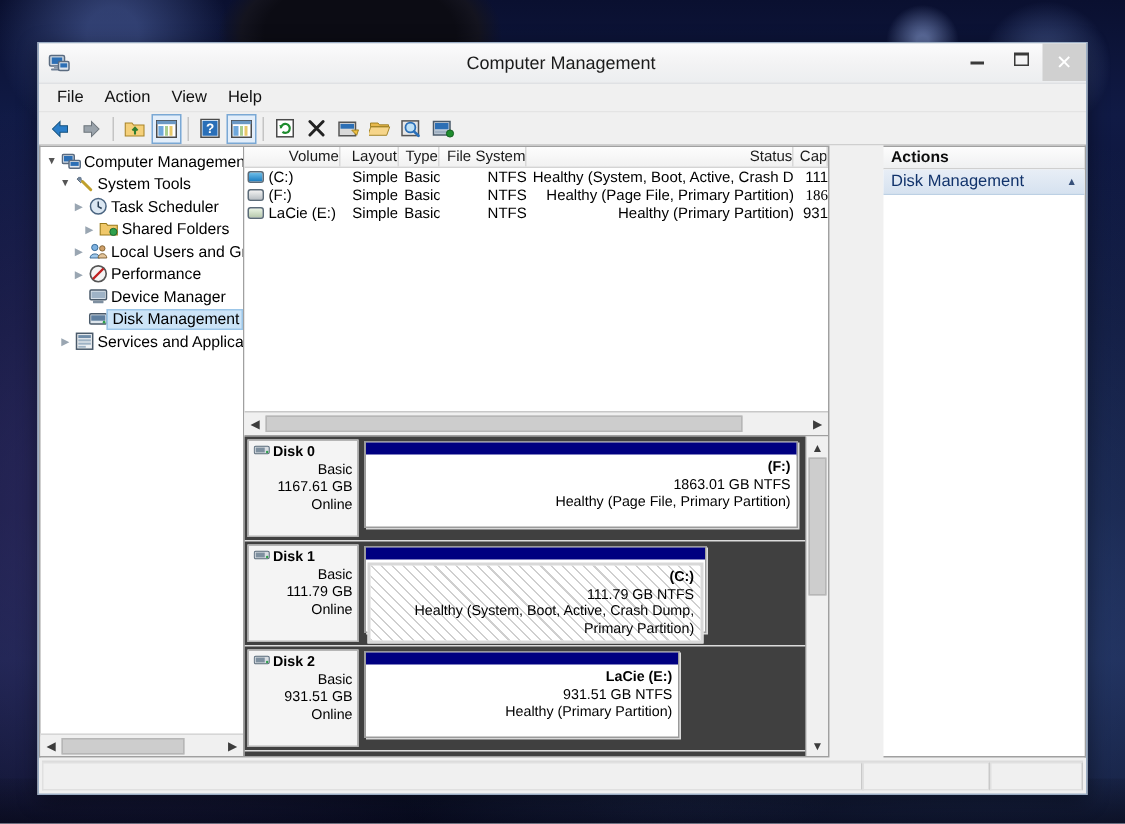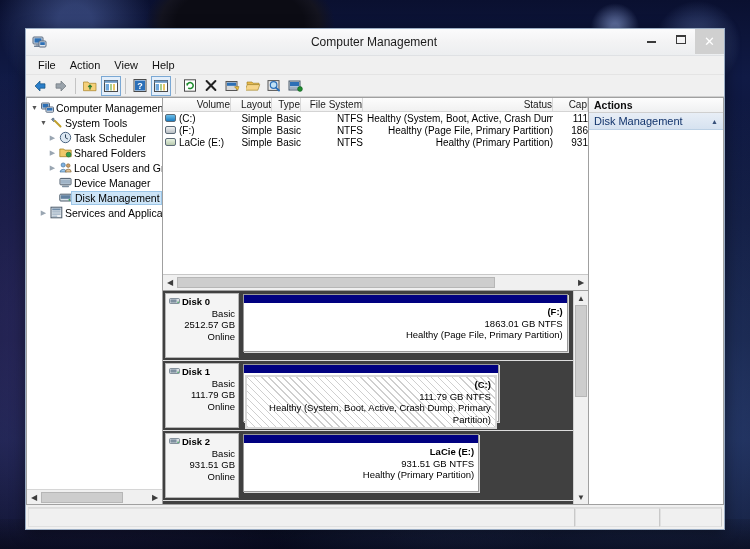--- a/index.html
+++ b/index.html
@@ -223,21 +223,21 @@
     display: flex; align-items: center; gap: 4px; padding-left: 3px;
     font-size: 10px; color: #000;
   }
   .lg-sw { width: 9px; height: 9px; border: 1px solid #555; }
   .lg-item { display: flex; align-items: center; gap: 3px; }
 
   
   #actionpane {
     width: 135px; flex: 0 0 135px;
     background: #f0f0f0; border: 1px solid #a0a0a0; border-left: none;
-    display: flex; flex-direction: column;
+    display: flex; flex-direction: column; margin-left: 36px;
   }
   #actions-title {
     height: 15px; flex: 0 0 15px; font-size: 10.5px; font-weight: bold; color: #0d0d0d;
     padding-left: 5px; line-height: 15px;
     background: linear-gradient(180deg,#fdfdfd,#eff0f1);
     border-bottom: 1px solid #cfcfcf;
   }
   #actions-body { flex: 1 1 auto; background: #fff; }
   .act-group {
     height: 17px; display: flex; align-items: center; justify-content: space-between;
@@ -429,41 +429,51 @@
           <div class="tnode" style="padding-left: 20px;">
             <span class="texp" style="color: rgb(154, 166, 178);">▶</span>
             <span class="tico">
               <svg width="13" height="13" viewBox="0 0 13 13">
                 <circle cx="6.5" cy="6.5" r="5.2" fill="#dbe7f2" stroke="#4a6480" stroke-width="1"></circle>
                 <path d="M6.5 3.4 V6.7 L8.8 8" stroke="#2b3f55" stroke-width="1" fill="none"></path>
               </svg>
             </span>
             <span class="tlabel">Task Scheduler</span>
           </div>
-          <div class="tnode" style="padding-left: 20px;">
+          <div class="tnode" style="padding-left: 20px; justify-content: center;">
             <span class="texp" style="color: rgb(154, 166, 178);">▶</span>
             <span class="tico">
               <svg width="13" height="13" viewBox="0 0 13 13">
                 <path d="M0.8 3 h4 l0.9 1.1 h6.5 v6.6 h-11.4 z" fill="#f0c86a" stroke="#9a7a1a" stroke-width="0.7"></path>
                 <circle cx="9.6" cy="8.6" r="2.4" fill="#2fa04c" stroke="#19632f" stroke-width="0.6"></circle>
               </svg>
             </span>
             <span class="tlabel">Shared Folders</span>
           </div>
           <div class="tnode" style="padding-left: 20px;">
             <span class="texp" style="color: rgb(154, 166, 178);">▶</span>
             <span class="tico">
               <svg width="13" height="13" viewBox="0 0 13 13">
                 <circle cx="4.2" cy="4" r="2.1" fill="#7fb2e0" stroke="#2f6291" stroke-width="0.6"></circle>
                 <path d="M1 11 a3.3 3.3 0 0 1 6.5 0 z" fill="#9fc8ea" stroke="#2f6291" stroke-width="0.6"></path>
                 <circle cx="9.2" cy="4.6" r="1.8" fill="#cfa06a" stroke="#7a5a2a" stroke-width="0.6"></circle>
                 <path d="M6.4 11 a2.9 2.9 0 0 1 5.8 0 z" fill="#e2c49a" stroke="#7a5a2a" stroke-width="0.6"></path>
               </svg>
             </span>
             <span class="tlabel">Local Users and Groups</span>
+          </div>
+          <div class="tnode" style="padding-left: 20px;">
+            <span class="texp" style="color: rgb(154, 166, 178);">▶</span>
+            <span class="tico">
+              <svg width="13" height="13" viewBox="0 0 13 13">
+                <circle cx="6.5" cy="6.5" r="5.3" fill="#f4f4f4" stroke="#555" stroke-width="1.1"></circle>
+                <path d="M3 10 L10 3" stroke="#c02020" stroke-width="1.6"></path>
+              </svg>
+            </span>
+            <span class="tlabel">Performance</span>
           </div>
           <div class="tnode" style="padding-left: 20px;">
             <span class="texp"></span>
             <span class="tico">
               <svg width="13" height="13" viewBox="0 0 13 13">
                 <rect x="1" y="2.4" width="11" height="6.4" rx="0.8" fill="#e4eaf0" stroke="#4a5a6a"></rect>
                 <rect x="2" y="3.4" width="9" height="4.4" fill="#9fb3c6"></rect>
                 <rect x="3" y="9.4" width="7" height="1.8" rx="0.6" fill="#7e8fa0"></rect>
               </svg>
             </span>
@@ -528,21 +538,21 @@
             </div>
             <div class="vrow">
               <div class="vc ic" style="width: 68px;">
                 <span class="drive-ico drive-gray"></span>
                 <span>(F:)</span>
               </div>
               <div class="vc" style="width: 41px;">Simple</div>
               <div class="vc" style="width: 29px;">Basic</div>
               <div class="vc" style="width: 62px;">NTFS</div>
               <div class="vc" style="width: 190px;">Healthy (Page File, Primary Partition)</div>
-              <div class="vc" style="width: 24px; flex: 1 1 auto;">186</div>
+              <div class="vc" style="width: 24px; flex: 1 1 auto; font-family: Liberation Serif, serif;">186</div>
             </div>
             <div class="vrow">
               <div class="vc ic" style="width: 68px;">
                 <span class="drive-ico drive-green"></span>
                 <span>LaCie (E:)</span>
               </div>
               <div class="vc" style="width: 41px;">Simple</div>
               <div class="vc" style="width: 29px;">Basic</div>
               <div class="vc" style="width: 62px;">NTFS</div>
               <div class="vc" style="width: 190px;">Healthy (Primary Partition)</div>
@@ -566,21 +576,21 @@
        <span>
          <svg width="11" height="8" viewBox="0 0 11 8">
                       <rect x="0.5" y="1.5" width="10" height="5" rx="1" fill="#d8dde2" stroke="#5a6b7a" stroke-width="0.7"></rect>
                       <rect x="1.5" y="2.4" width="6" height="3.2" fill="#7e909f"></rect>
                       <circle cx="9.1" cy="5.3" r="0.8" fill="#2fa04c"></circle>
                     </svg>
        </span>
        <span>Disk 0</span>
      </div>
      <div>Basic</div>
-     <div>2512.57 GB</div>
+     <div>1167.61 GB</div>
      <div>Online</div>
               </div>
               <div class="diskparts">
                 <div class="part" style="width: 99%;">
                   <div class="part-bar" style="background: rgb(0, 0, 128);"></div>
                   <div class="part-body">
                     <div class="part-title">(F:)</div>
        <div>1863.01 GB NTFS</div>
        <div>Healthy (Page File, Primary Partition)</div>
                   </div>

